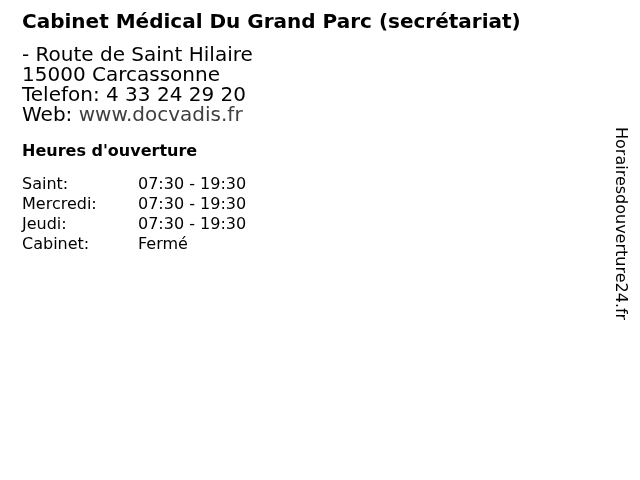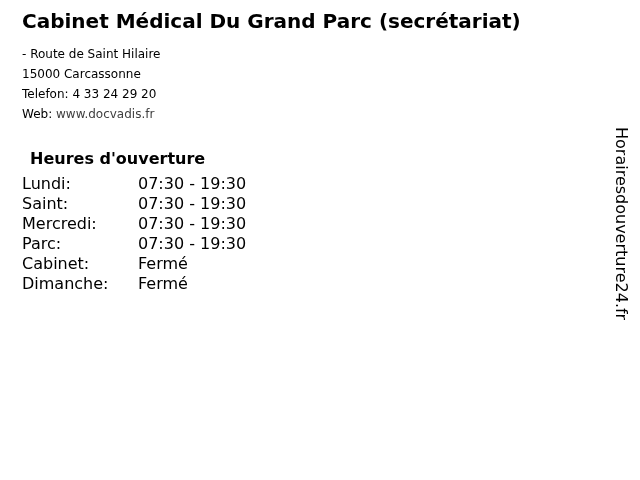--- a/index.html
+++ b/index.html
@@ -27,33 +27,33 @@
     margin: 0;
     font-size: 20px;
     font-weight: bold;
     line-height: 26px;
     white-space: nowrap;
   }
   .address {
     position: absolute;
     left: 22px;
     top: 44px;
-    font-size: 12px;
+    font-size: 20px;
     line-height: 20px;
     white-space: nowrap;
   }
   .web-link {
     color: #404040;
     text-decoration: none;
   }
   .hours-heading {
     position: absolute;
     left: 22px;
     top: 141px;
-    margin: 8px;
+    margin: 0;
     font-size: 16px;
     font-weight: bold;
     line-height: 20px;
     white-space: nowrap;
   }
   .hours-table {
     position: absolute;
     left: 22px;
     top: 174px;
     border-collapse: collapse;
@@ -94,41 +94,33 @@
       <span>Web:</span>
       <a href="#" class="web-link">www.docvadis.fr</a>
     </div>
   </div>
 
   <h2 class="hours-heading">Heures d'ouverture</h2>
 
   <table class="hours-table">
     <tbody>
       <tr>
-        <td class="day">Lundi:</td>
-        <td>07:30 - 19:30</td>
-      </tr>
-      <tr>
         <td class="day">Saint:</td>
         <td>07:30 - 19:30</td>
       </tr>
       <tr>
         <td class="day">Mercredi:</td>
         <td>07:30 - 19:30</td>
       </tr>
       <tr>
-        <td class="day">Parc:</td>
+        <td class="day">Jeudi:</td>
         <td>07:30 - 19:30</td>
       </tr>
       <tr>
         <td class="day">Cabinet:</td>
-        <td>Fermé</td>
-      </tr>
-      <tr>
-        <td class="day">Dimanche:</td>
         <td>Fermé</td>
       </tr>
     </tbody>
   </table>
 
   <div class="watermark">Horairesdouverture24.fr</div>
 
 </div>
 
 </body></html>

